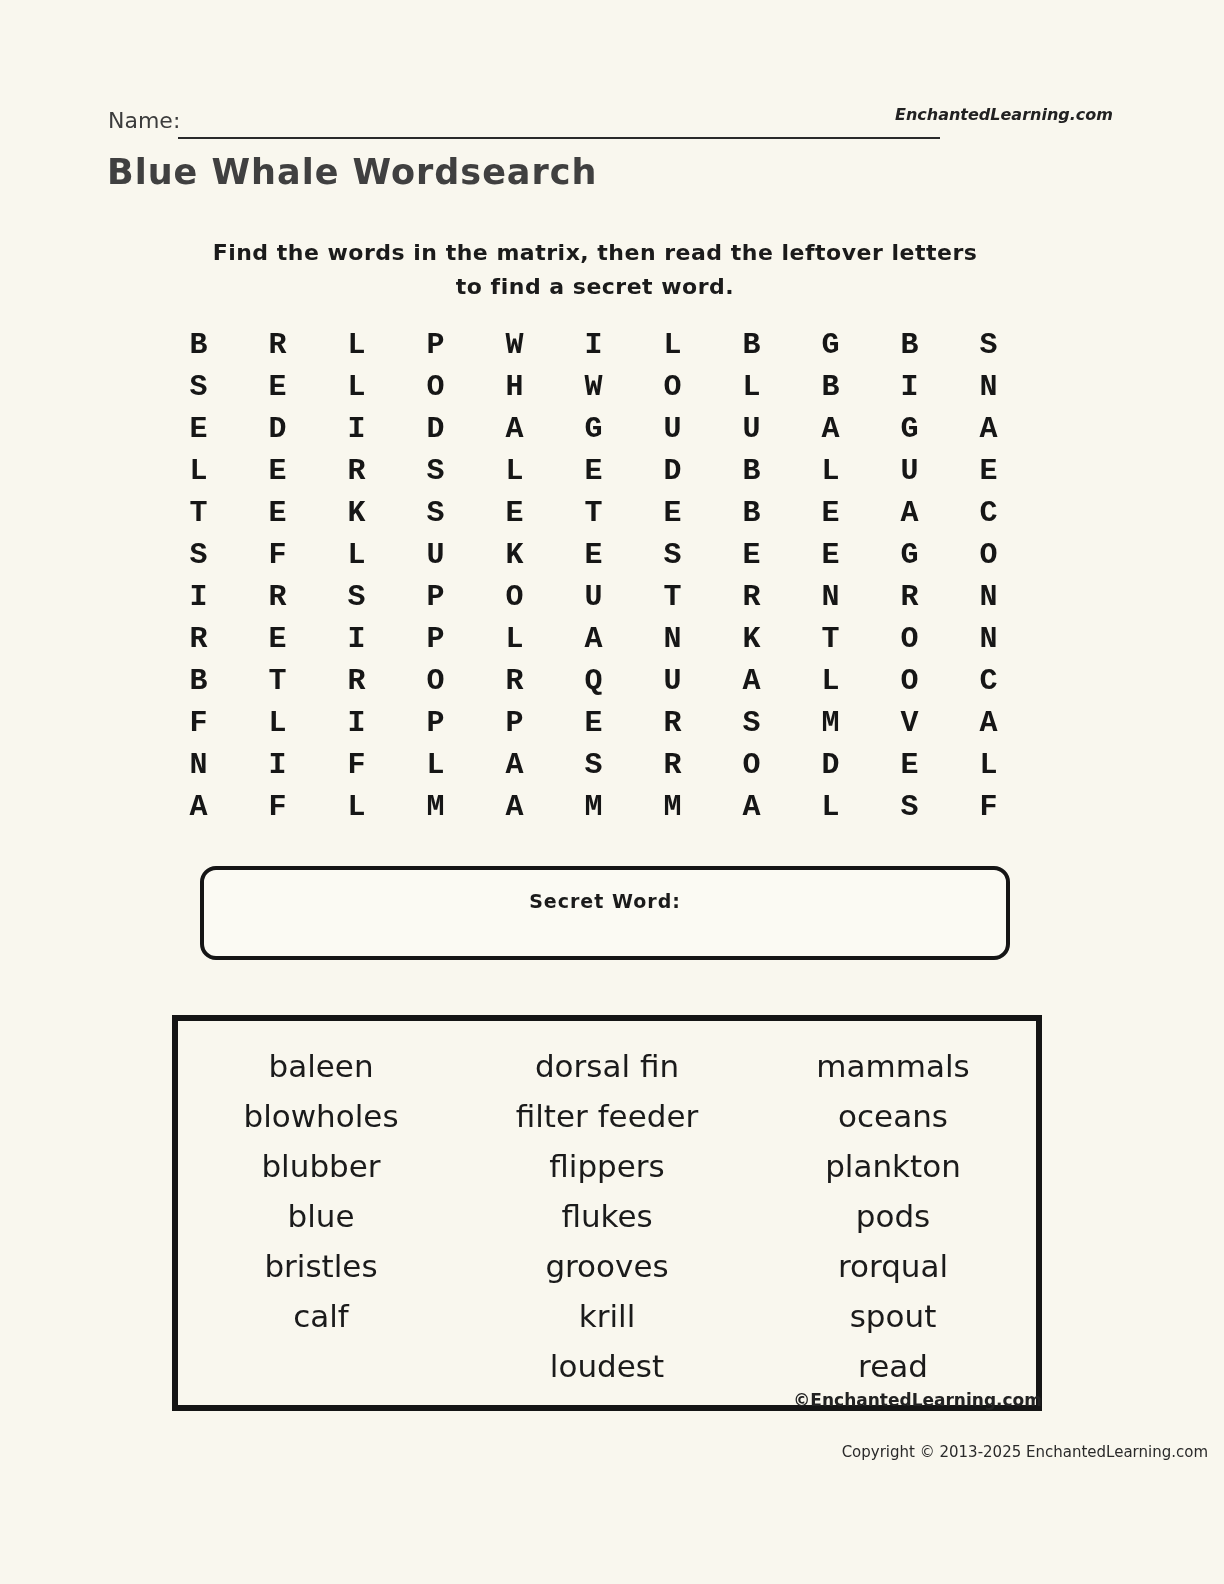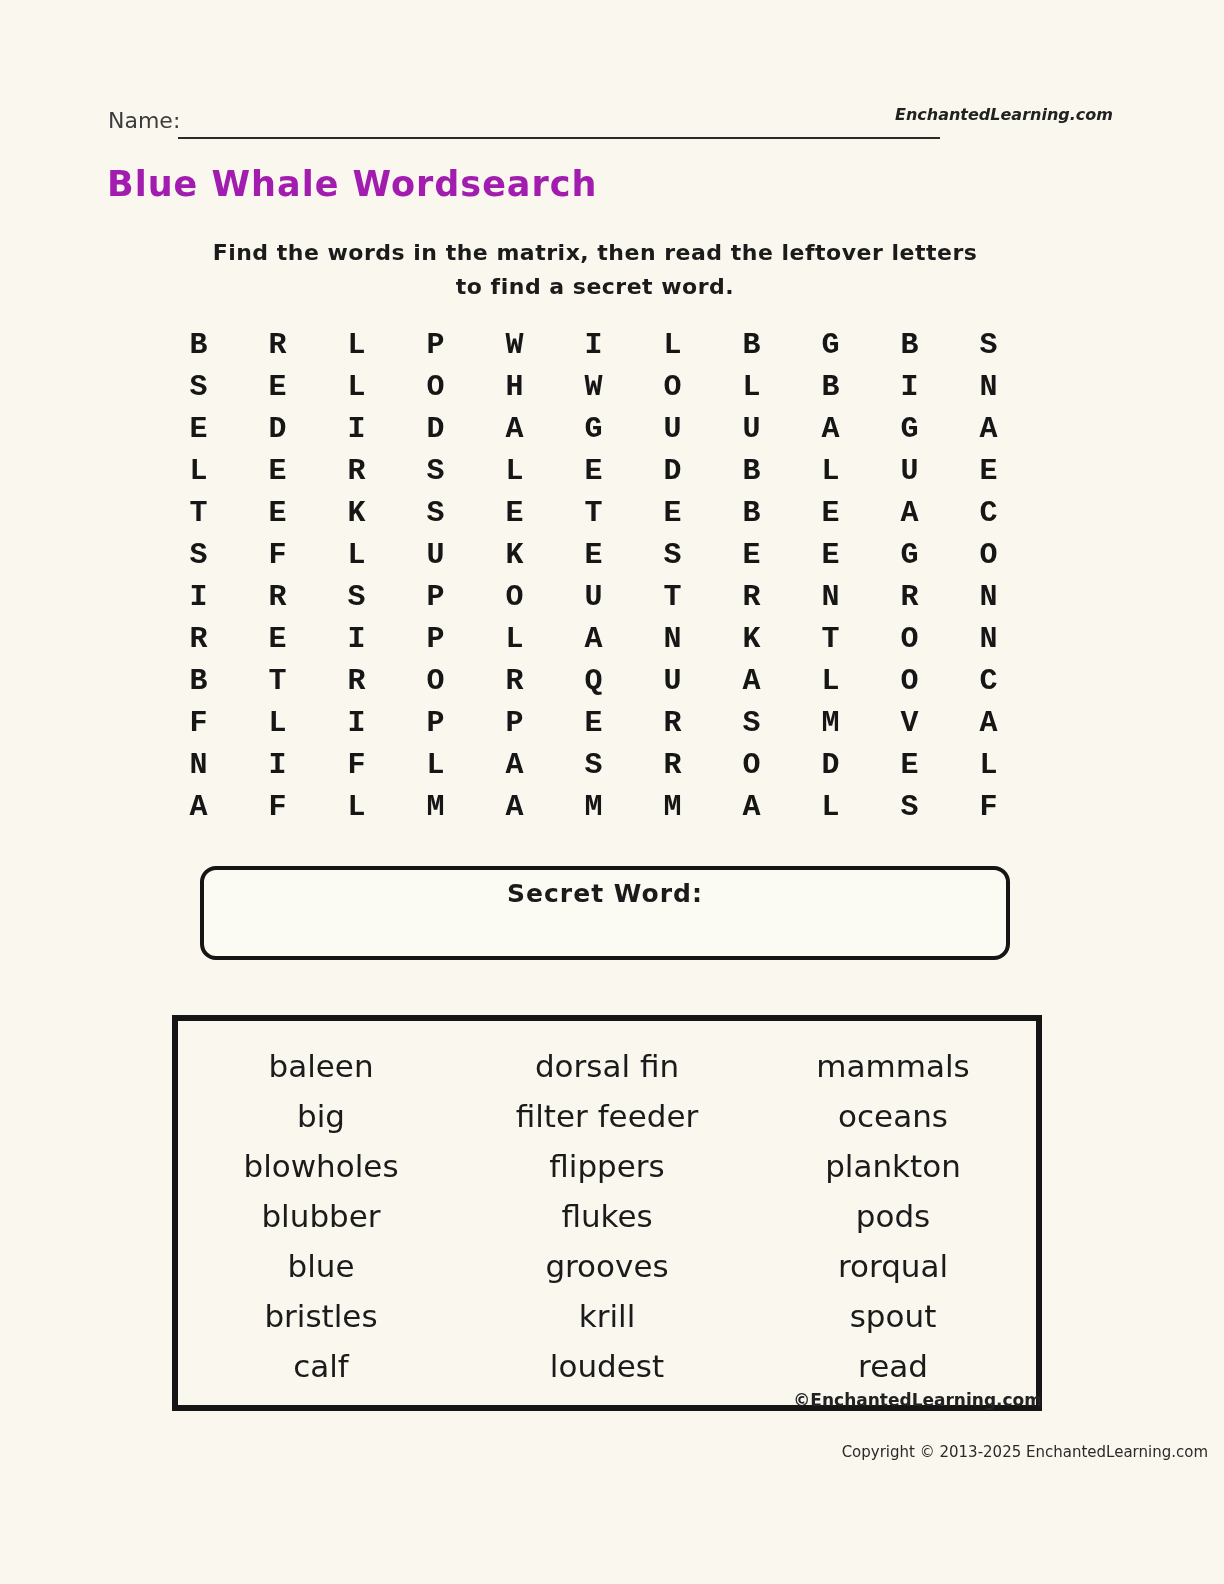--- a/index.html
+++ b/index.html
@@ -36,26 +36,26 @@
     top: 105px;
     right: 111px;
     font-size: 16px;
     font-weight: bold;
     color: #222;
     font-style: italic;
   }
   .title {
     position: absolute;
     left: 107px;
-    top: 164px;
+    top: 152px;
     margin: 0;
     font-size: 35px;
     font-weight: bold;
     letter-spacing: 1px;
-    color: #a21caf;
+    color: #404040;
   }
   .instructions {
     position: absolute;
     left: 0;
     top: 236px;
     width: 1190px;
     text-align: center;
     font-weight: bold;
     font-size: 22px;
     line-height: 34px;
@@ -87,22 +87,22 @@
     top: 866px;
     width: 802px;
     height: 86px;
     border: 4px solid #151515;
     border-radius: 16px;
     background: #fbfaf3;
   }
   .secret-label {
     text-align: center;
     font-weight: bold;
-    font-size: 25px;
-    margin-top: 9px;
+    font-size: 19px;
+    margin-top: 20px;
     letter-spacing: 1px;
     color: #1b1b1b;
   }
   .word-box {
     position: absolute;
     left: 172px;
     top: 990px;
     width: 858px;
     height: 384px;
     border: 6px solid #151515;
@@ -316,21 +316,20 @@
       </div>
     </div>
 
   <div class="secret-box">
     <div class="secret-label">Secret Word:</div>
   </div>
 
   <div class="word-box" id="word-box">
       <div class="word-col">
         <div class="word">baleen</div>
-        <div class="word">big</div>
         <div class="word">blowholes</div>
         <div class="word">blubber</div>
         <div class="word">blue</div>
         <div class="word">bristles</div>
         <div class="word">calf</div>
       </div>
       <div class="word-col">
         <div class="word">dorsal fin</div>
         <div class="word">filter feeder</div>
         <div class="word">flippers</div>

